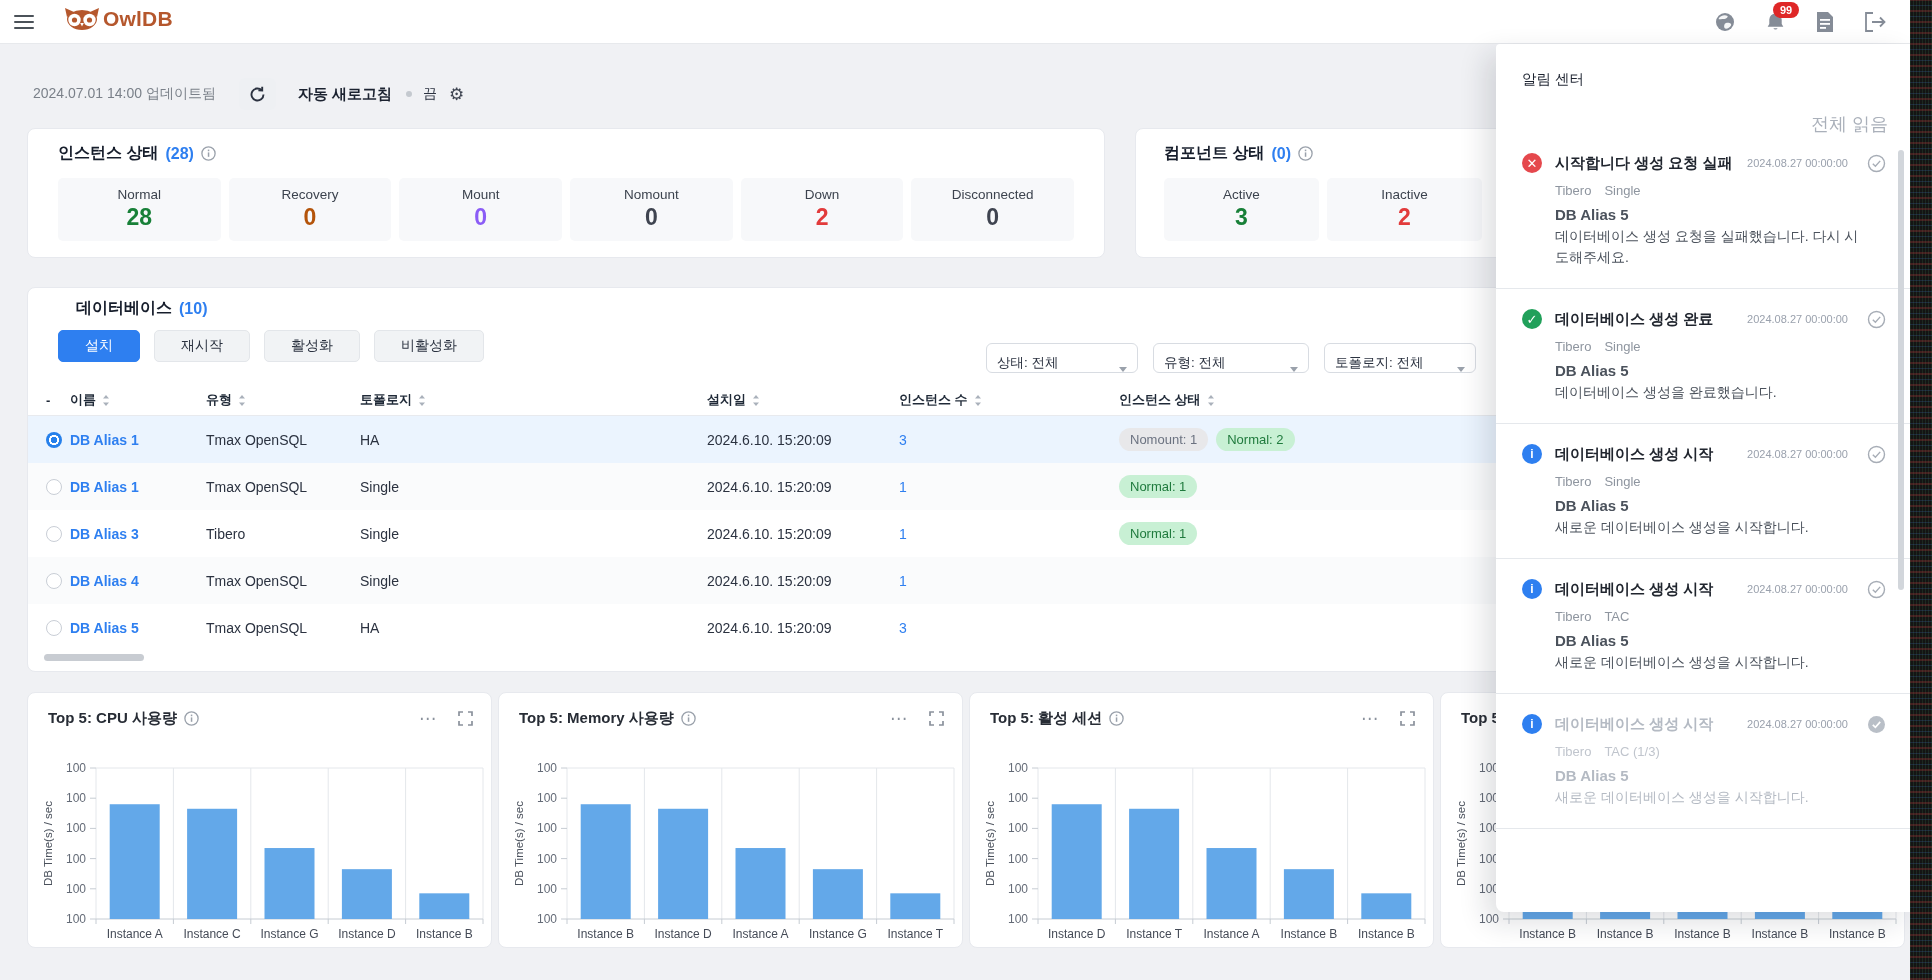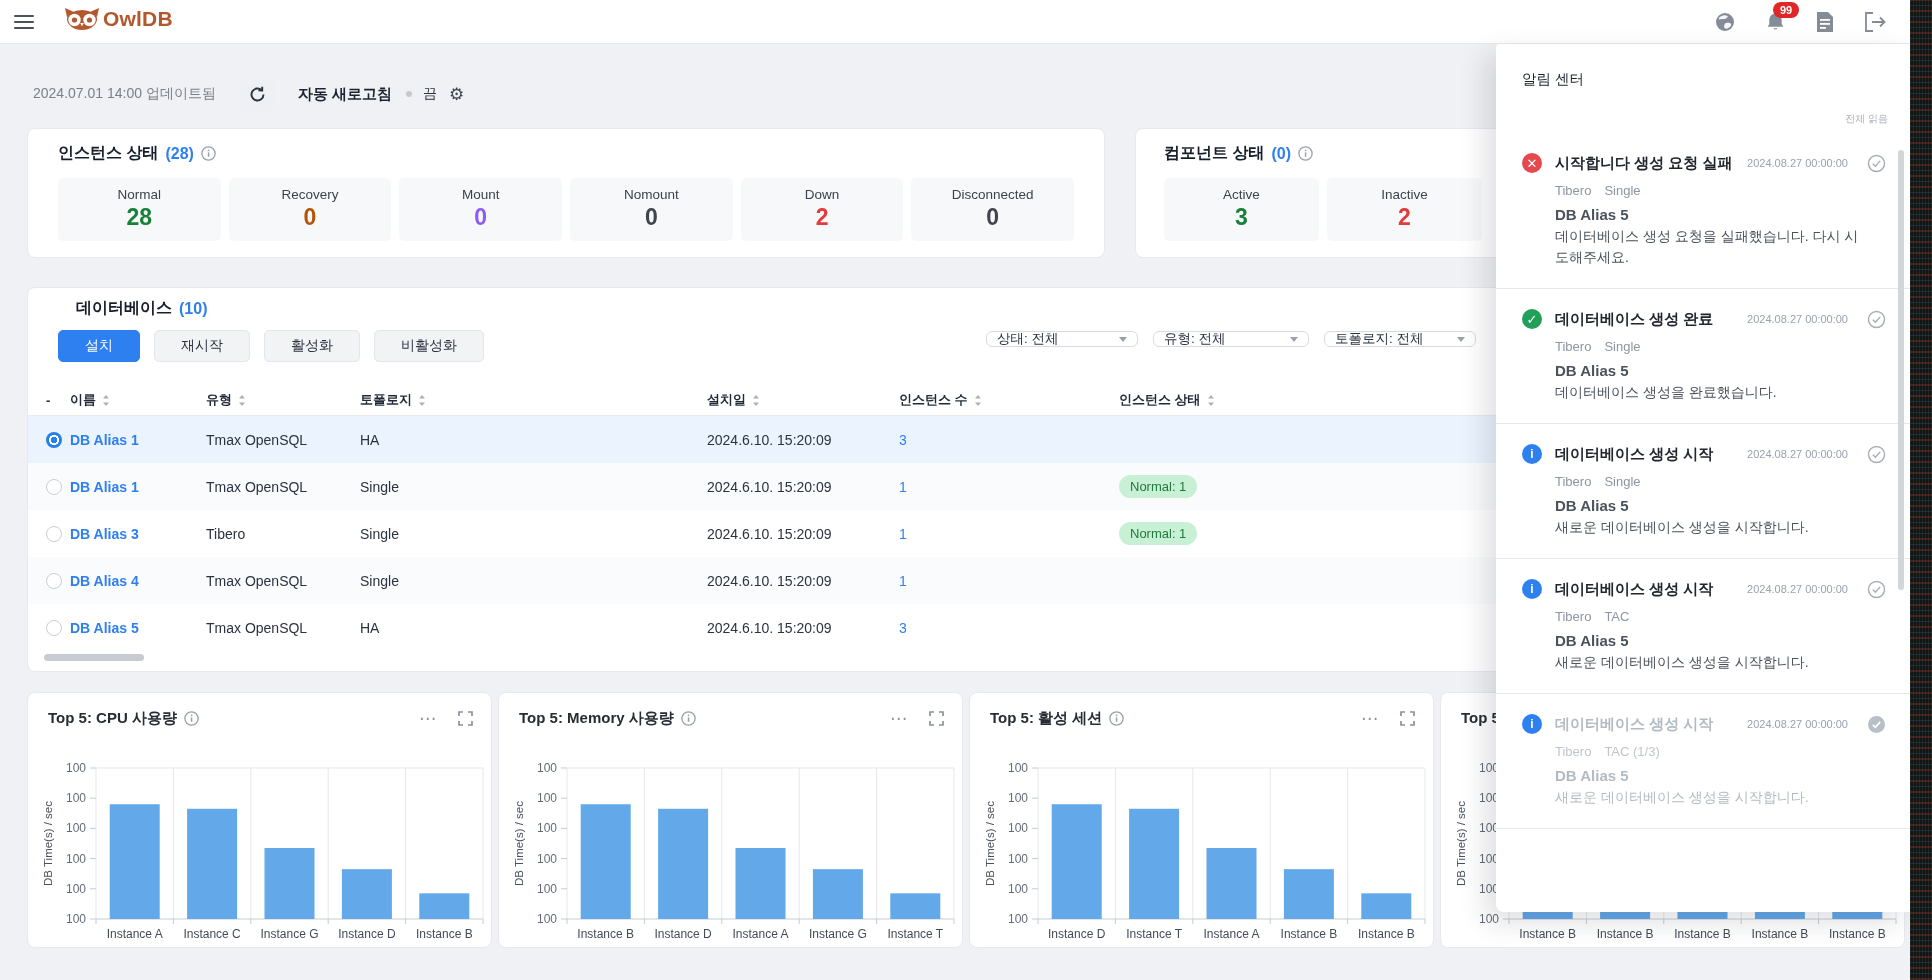--- a/index.html
+++ b/index.html
@@ -40,21 +40,21 @@
   .tile-label { font-size:13.5px; color:#3c434e; }
   .tile-value { font-size:23px; font-weight:bold; margin-top:2px; }
 
   
   #db-card { left:27px; top:287px; width:1878px; height:385px; }
   #db-card .card-title { position:absolute; left:48px; top:10px;align-items:center; }
   .actions { position:absolute; left:30px; top:42px; display:flex; gap:14px; }
   .btn { height:32px; padding:0 26px; border-radius:5px; font-size:14px; display:flex; align-items:center; cursor:pointer; background:#f1f3f5; border:1px solid #e3e6ea; color:#2b3240; }
   .btn.primary { background:#2e7ff0; border-color:#2e7ff0; color:#fff; }
   .filters { position:absolute; left:958px; top:43px; display:flex; gap:15px; }
-  .filter { width:152px; height:16px; border:1px solid #d8dce2; border-radius:6px; background:#fff; display:flex; align-items:center; padding:0 10px; font-size:13.5px; color:#2b3240; cursor:pointer; }
+  .filter { width:152px; height:30px; border:1px solid #d8dce2; border-radius:6px; background:#fff; display:flex; align-items:flex-end; padding:0 10px; font-size:13.5px; color:#2b3240; cursor:pointer;margin-top:12px; }
   .filter:nth-child(2){ width:156px; }
   .caret { margin-left:auto; width:0; height:0; border-left:4px solid transparent; border-right:4px solid transparent; border-top:5px solid #9aa1ab; }
 
   .tbl { position:absolute; left:0; top:97px; width:1470px; }
   .trow { display:grid; grid-template-columns:24px 136px 154px 347px 192px 220px 1fr; padding-left:18px; align-items:center; }
   .thead { height:31px; border-bottom:1px solid #e8eaee; font-size:13px; font-weight:bold; color:#1f2937; }
   .th { display:flex; align-items:center; gap:6px; cursor:pointer; }
   .tr { height:47px; font-size:14px; color:#2b3240; }
   .tr.zebra { background:#fafbfc; }
   .tr.selected { background:#ebf4fe; }
@@ -72,21 +72,21 @@
   .chart-card { top:692px; width:465px; height:256px; }
   .chart-head { position:absolute; left:20px; top:16px; right:18px; display:flex; align-items:center; gap:7px; }
   .chart-title { font-size:15px; font-weight:bold; color:#272c35; }
   .dots { margin-left:auto; color:#8a919c; font-size:17px; letter-spacing:1px; cursor:pointer; line-height:10px; }
   .expand { margin-left:14px; cursor:pointer; display:flex; }
   .plot { position:absolute; left:0; top:0; width:465px; height:256px; }
 
   
   #panel { position:absolute; left:1496px; top:44px; width:414px; height:868px; background:#fff; z-index:40; border-radius:4px 0 0 8px; box-shadow:-10px 10px 28px rgba(20,30,45,.14); }
   .panel-title { padding:26px 0 0 26px; font-size:14.5px; font-weight:normal; color:#1d2330; }
-  .mark-all { position:absolute; right:22px; top:68px; font-size:10px; color:#aab0ba; cursor:pointer; }
+  .mark-all { position:absolute; right:22px; top:68px; font-size:18px; color:#aab0ba; cursor:pointer; }
   .n-list { margin-top:44px; }
   .n-item { padding:20px 24px 20px 26px; border-bottom:1px solid #e5e8ec; }
   .n-row1 { display:flex; align-items:center; gap:13px; }
   .sev { width:20px; height:20px; min-width:20px; border-radius:50%; color:#fff; font-size:13px; font-weight:bold; display:flex; align-items:center; justify-content:center; line-height:1; }
   .sev.error { background:#e5484d; }
   .sev.success { background:#21a05a; }
   .sev.info { background:#2e7ff0; font-size:12px; }
   .n-title { flex:1; font-size:15px; font-weight:bold; color:#20252e; }
   .n-time { font-size:11px; color:#9aa1ad; white-space:nowrap; }
   .n-check { cursor:pointer; display:flex; margin-left:6px; }
@@ -311,20 +311,21 @@
   </div>
       </div>
     <div id="tbody">
         <div class="trow tr selected">
     <span class="radio checked"></span>
     <span><a class="lnk c-name">DB Alias 1</a></span>
     <span class="c-type">Tmax OpenSQL</span>
     <span class="c-topo">HA</span>
     <span class="c-date">2024.6.10. 15:20:09</span>
     <span><a class="lnk thin c-count">3</a></span>
+    <span class="c-badges"><span class="badgepill badge-gray">Nomount: 1</span><span class="badgepill badge-green">Normal: 2</span></span>
   </div>
         <div class="trow tr zebra">
     <span class="radio"></span>
     <span><a class="lnk c-name">DB Alias 1</a></span>
     <span class="c-type">Tmax OpenSQL</span>
     <span class="c-topo">Single</span>
     <span class="c-date">2024.6.10. 15:20:09</span>
     <span><a class="lnk thin c-count">1</a></span>
     <span class="c-badges"><span class="badgepill badge-green">Normal: 1</span></span>
   </div>

